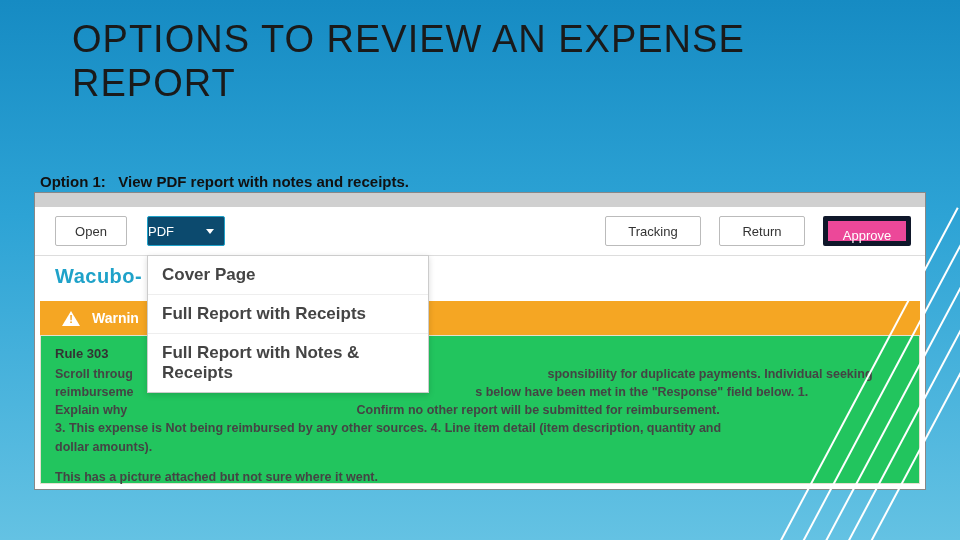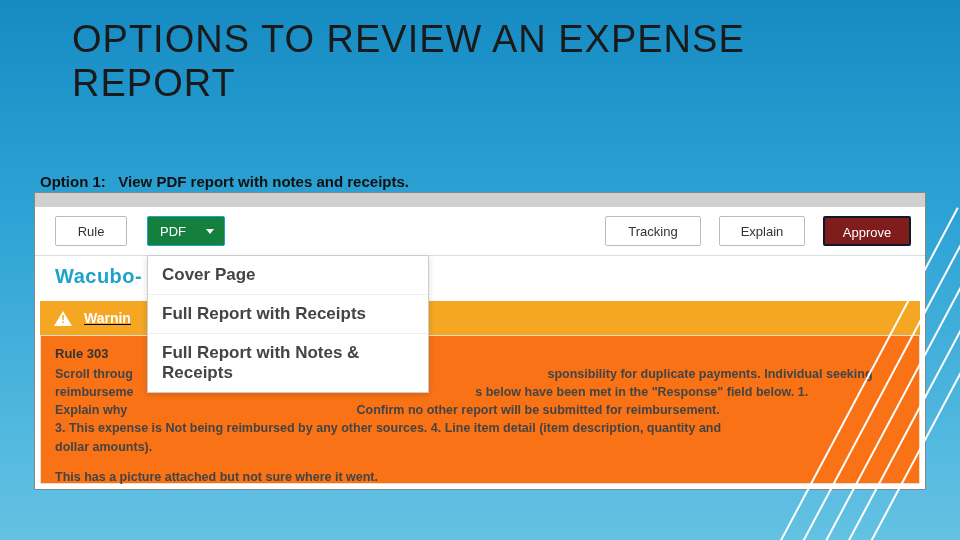--- a/index.html
+++ b/index.html
@@ -78,25 +78,24 @@
   .btn-open {
     left: 20px;
     width: 72px;
     border: 1px solid #bbb;
     color: #333;
     background: #fff;
   }
   .btn-pdf {
     left: 112px;
     width: 78px;
-    background: #15803d;
+    background: #0c4a6e;
     border: 1px solid #1fa2c9;
     color: #fff;
     text-align: left;
-    padding-left: 12px;
   }
   .btn-pdf .caret {
     position: absolute;
     right: 10px;
     top: 12px;
     width: 0; height: 0;
     border-left: 4px solid transparent;
     border-right: 4px solid transparent;
     border-top: 5px solid #fff;
   }
@@ -110,22 +109,22 @@
   .btn-return {
     left: 684px;
     width: 86px;
     border: 1px solid #bbb;
     color: #333;
     background: #fff;
   }
   .btn-approve {
     left: 788px;
     width: 88px;
-    background: #7f1d1d;
-    border: 2px solid #0f172a;
+    background: #ec4899;
+    border: 5px solid #0f172a;
     color: #fff;
   }
 
   
   .dropdown {
     position: absolute;
     top: 62px;
     left: 112px;
     width: 280px;
     background: #fff;
@@ -156,23 +155,22 @@
   
   .warn-bar {
     position: absolute;
     top: 108px;
     left: 5px;
     right: 5px;
     height: 34px;
     background: #f5a623;
     display: flex;
     align-items: center;
-    padding-left: 14px;
-    box-sizing: border-box;
-    text-decoration: underline;
+    padding-left: 22px;
+    box-sizing: border-box;
   }
   .warn-icon {
     width: 0; height: 0;
     border-left: 9px solid transparent;
     border-right: 9px solid transparent;
     border-bottom: 15px solid #fff;
     position: relative;
     margin-right: 12px;
   }
   .warn-icon::after {
@@ -192,21 +190,21 @@
     font-weight: 700;
   }
 
   
   .body-area {
     position: absolute;
     top: 142px;
     left: 5px;
     right: 5px;
     bottom: 5px;
-    background: #f97316;
+    background: #22c55e;
     border: 1px solid #e4e0cf;
     padding: 10px 14px;
     box-sizing: border-box;
   }
   .rule-title {
     font-size: 13px;
     font-weight: 700;
     color: #333;
     margin-bottom: 4px;
   }
@@ -242,27 +240,27 @@
 
   <div class="option-line">
     <span>Option 1:</span>&nbsp;&nbsp;
     <span>View PDF report with notes and receipts.</span>
   </div>
 
   <div class="shot">
     <div class="shot-gray"></div>
 
     <div class="toolbar">
-      <div class="btn btn-open">Rule</div>
+      <div class="btn btn-open">Open</div>
       <div class="btn btn-pdf">
         <span>PDF</span>
         <span class="caret"></span>
       </div>
       <div class="btn btn-tracking">Tracking</div>
-      <div class="btn btn-return">Explain</div>
+      <div class="btn btn-return">Return</div>
       <div class="btn btn-approve">Approve</div>
     </div>
 
     <div class="report-title">Wacubo-</div>
 
     <div class="dropdown">
       <div class="item">Cover Page</div>
       <div class="item">Full Report with Receipts</div>
       <div class="item">Full Report with Notes &amp; Receipts</div>
     </div>

